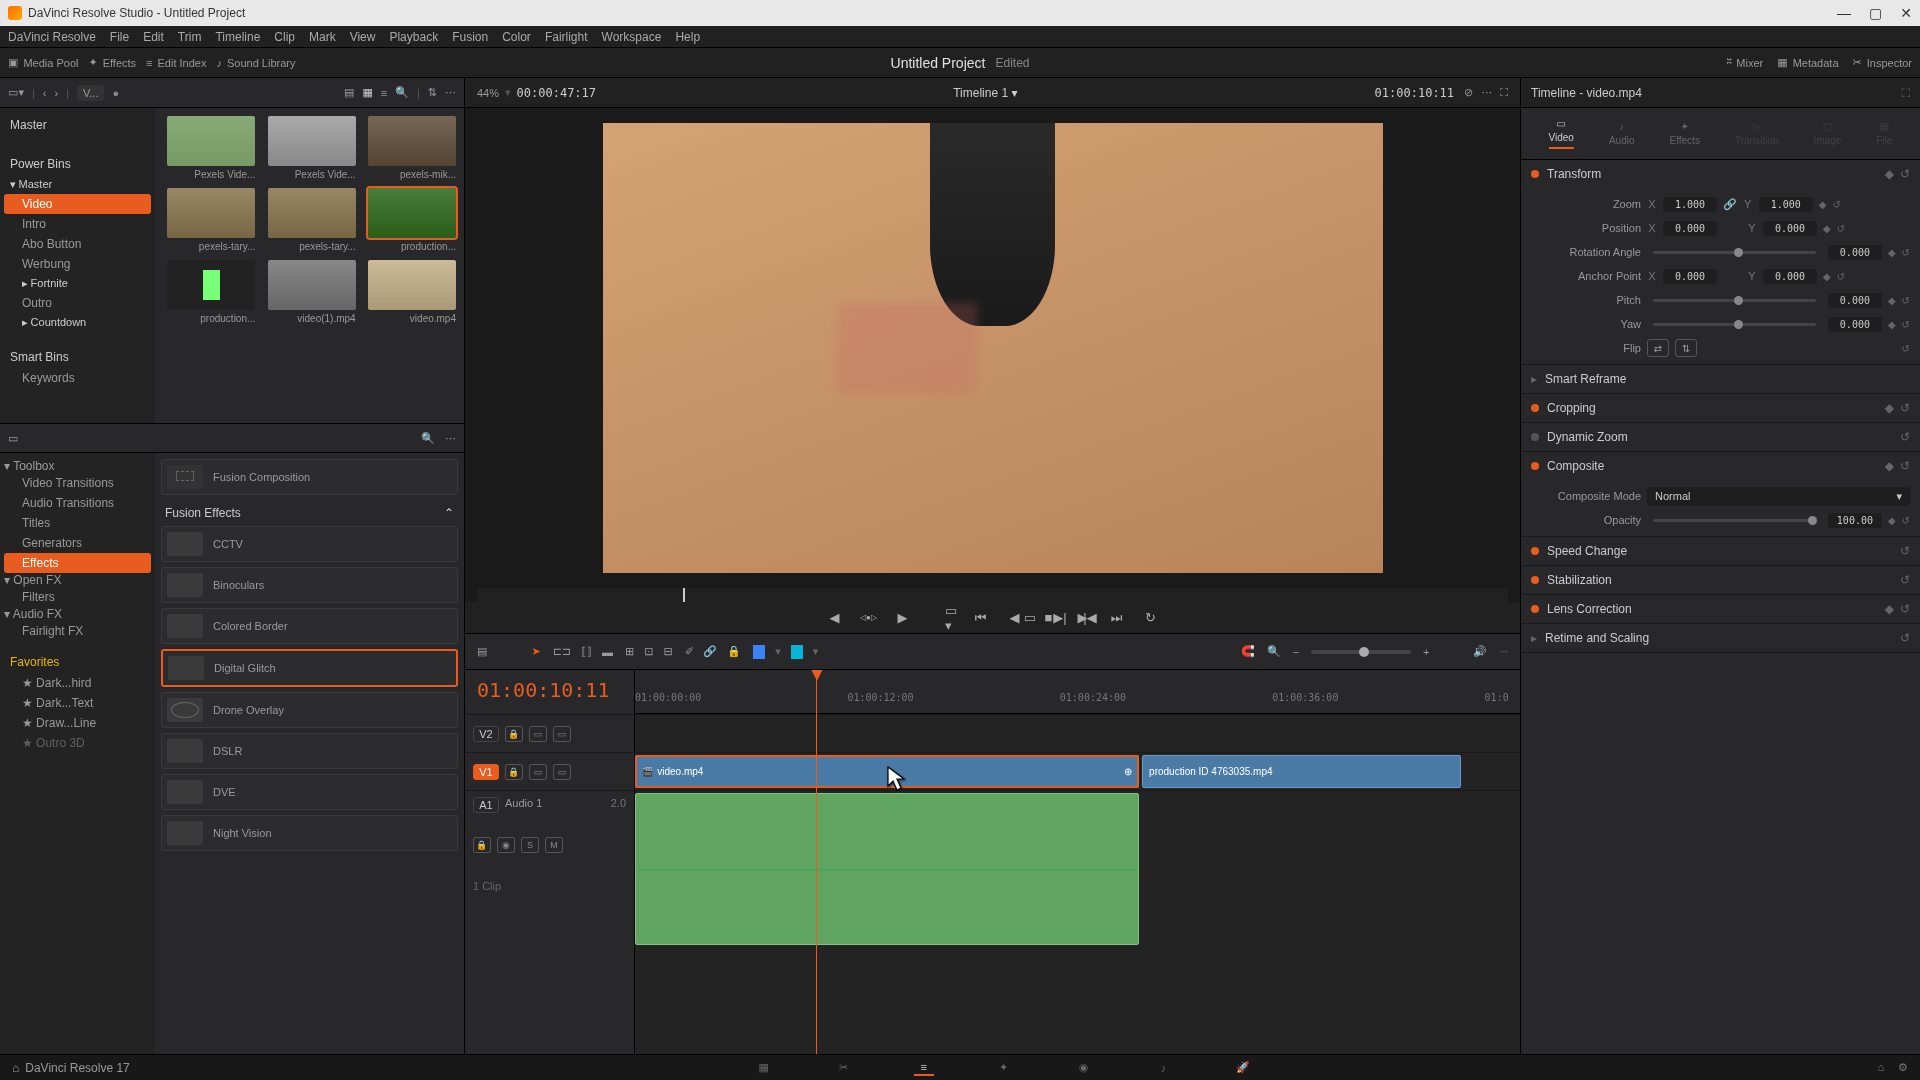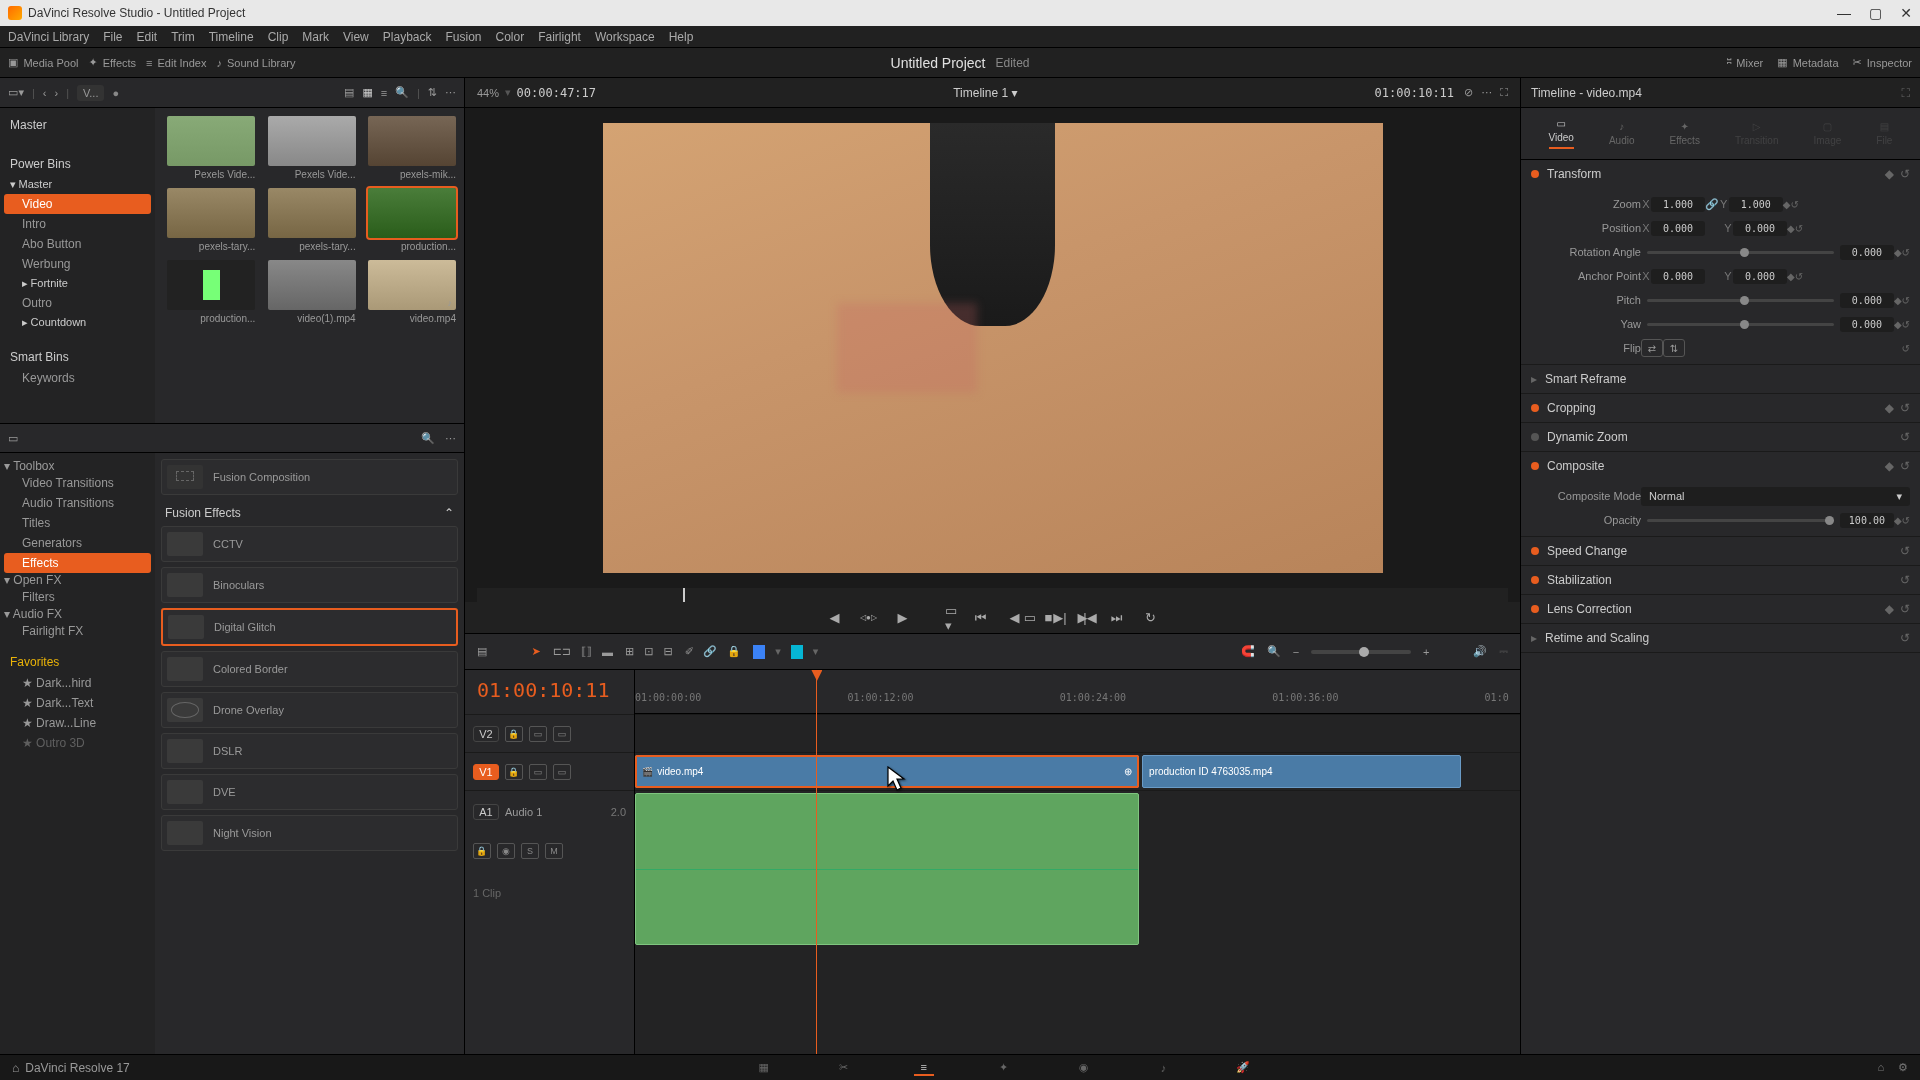--- a/index.html
+++ b/index.html
@@ -65,21 +65,21 @@
 .flag.blue{background:#3b82f6}
 .flag.cyan{background:#06b6d4}
 .zoom-slider{width:100px;height:4px;background:#444;border-radius:2px;position:relative}
 .zoom-slider .knob{position:absolute;left:48%;top:-3px;width:10px;height:10px;background:#aaa;border-radius:50%}
 .timeline-area{flex:1;display:flex;background:#232324;overflow:hidden}
 .track-hdrs{width:170px;background:#28282a;border-right:1px solid #000}
 .tc-big{font-family:monospace;font-size:20px;color:#e85d1f;padding:8px 12px;height:44px}
 .trk-row{height:38px;border-top:1px solid #1a1a1a;display:flex;align-items:center;padding:0 8px;gap:6px}
 .trk-row .name{width:26px;text-align:center;font-size:11px;color:#ccc;border:1px solid #444;border-radius:3px;padding:1px 2px}
 .trk-row .name.active{background:#e85d1f;border-color:#e85d1f;color:#fff}
-.trk-row.audio{height:120px;align-items:center;padding-top:6px;flex-wrap:wrap}
+.trk-row.audio{height:120px;align-items:flex-start;padding-top:6px;flex-wrap:wrap}
 .trk-row.audio .sub{width:100%;display:flex;gap:6px;padding:4px 0}
 .mini-btn{width:18px;height:16px;border:1px solid #555;border-radius:2px;font-size:9px;display:flex;align-items:center;justify-content:center;color:#888}
 .tracks{flex:1;position:relative;background:#232324}
 .ruler{height:44px;border-bottom:1px solid #000;position:relative;background:#28282a}
 .ruler .tick{position:absolute;top:22px;font-size:10px;color:#777;font-family:monospace}
 .playhead{position:absolute;top:0;bottom:0;width:1px;background:#e85d1f;left:150px;z-index:5}
 .playhead::before{content:"";position:absolute;top:0;left:-5px;width:11px;height:11px;background:#e85d1f;clip-path:polygon(0 0,100% 0,50% 100%)}
 .trk{height:38px;border-top:1px solid #1a1a1a;position:relative}
 .trk.audio-trk{height:158px}
 .clip{position:absolute;top:2px;bottom:2px;border-radius:2px;padding:2px 6px;font-size:10px;color:#fff;overflow:hidden;display:flex;align-items:center}
@@ -93,21 +93,21 @@
 .insp-hdr{height:30px;border-bottom:1px solid #000;display:flex;align-items:center;padding:0 10px;color:#ccc;font-size:12px;background:#212121}
 .insp-tabs{height:52px;display:flex;justify-content:space-around;align-items:center;border-bottom:1px solid #000;padding:0 10px}
 .insp-tab{display:flex;flex-direction:column;align-items:center;gap:3px;color:#666;font-size:10px}
 .insp-tab.active{color:#ccc;border-bottom:2px solid #e85d1f;padding-bottom:4px}
 .insp-section{border-bottom:1px solid #1a1a1a}
 .insp-sec-hdr{height:28px;display:flex;align-items:center;padding:0 10px;gap:8px;font-size:12px;color:#ccc}
 .insp-sec-hdr .dot{width:8px;height:8px;border-radius:50%;background:#e85d1f}
 .insp-sec-hdr .dot.off{background:#555}
 .insp-sec-hdr .ctrls{margin-left:auto;display:flex;gap:6px;color:#666}
 .insp-body{padding:4px 10px}
-.prop-row{display:flex;align-items:center;height:24px;font-size:11px}
+.prop-row{display:flex;align-items:center;height:24px;gap:6px;font-size:11px}
 .prop-row .lbl{width:110px;text-align:right;color:#999}
 .prop-row .ax{color:#777;width:10px;text-align:center}
 .prop-row .val{width:54px;background:#1e1e1e;border-radius:3px;padding:2px 4px;text-align:center;color:#ccc;font-family:monospace;font-size:10px}
 .prop-row .slider{flex:1;height:3px;background:#444;border-radius:2px;position:relative;margin:0 6px}
 .prop-row .slider .kn{position:absolute;left:50%;top:-3px;width:9px;height:9px;background:#888;border-radius:50%}
 .prop-row .kf{color:#666;font-size:10px}
 .prop-row .link{color:#666}
 .flip-btn{width:22px;height:18px;border:1px solid #555;border-radius:3px;display:flex;align-items:center;justify-content:center;font-size:10px}
 .select-box{flex:1;background:#1e1e1e;border-radius:3px;padding:3px 8px;color:#ccc;display:flex;justify-content:space-between;align-items:center}
 .bottombar{height:26px;background:#181818;display:flex;align-items:center;padding:0 12px;border-top:1px solid #000}
@@ -124,21 +124,21 @@
  <span class="logo"></span>
  <span>DaVinci Resolve Studio - Untitled Project</span>
  <div class="win-controls">
   <span>—</span>
   <span>▢</span>
   <span>✕</span>
  </div>
 </div>
 
 <div class="menubar">
- <span>DaVinci Library</span>
+ <span>DaVinci Resolve</span>
  <span>File</span>
  <span>Edit</span>
  <span>Trim</span>
  <span>Timeline</span>
  <span>Clip</span>
  <span>Mark</span>
  <span>View</span>
  <span>Playback</span>
  <span>Fusion</span>
  <span>Color</span>
@@ -300,27 +300,27 @@
       <span>Fusion Effects</span><span style="float:right">⌃</span>
     </div>
     <div class="fx-item">
             <div class="sw"></div>
             <span>CCTV</span>
           </div>
     <div class="fx-item">
             <div class="sw"></div>
             <span>Binoculars</span>
           </div>
+    <div class="fx-item">
+            <div class="sw"></div>
+            <span>Colored Border</span>
+          </div>
     <div class="fx-item sel">
             <div class="sw"></div>
             <span>Digital Glitch</span>
-          </div>
-    <div class="fx-item">
-            <div class="sw"></div>
-            <span>Colored Border</span>
           </div>
     <div class="fx-item">
             <div class="sw" style="position:relative">
               <div style="position:absolute;inset:4px;border:1px solid #666;border-radius:50%"></div>
             </div>
             <span>Drone Overlay</span>
           </div>
     <div class="fx-item">
             <div class="sw"></div>
             <span>DSLR</span>

